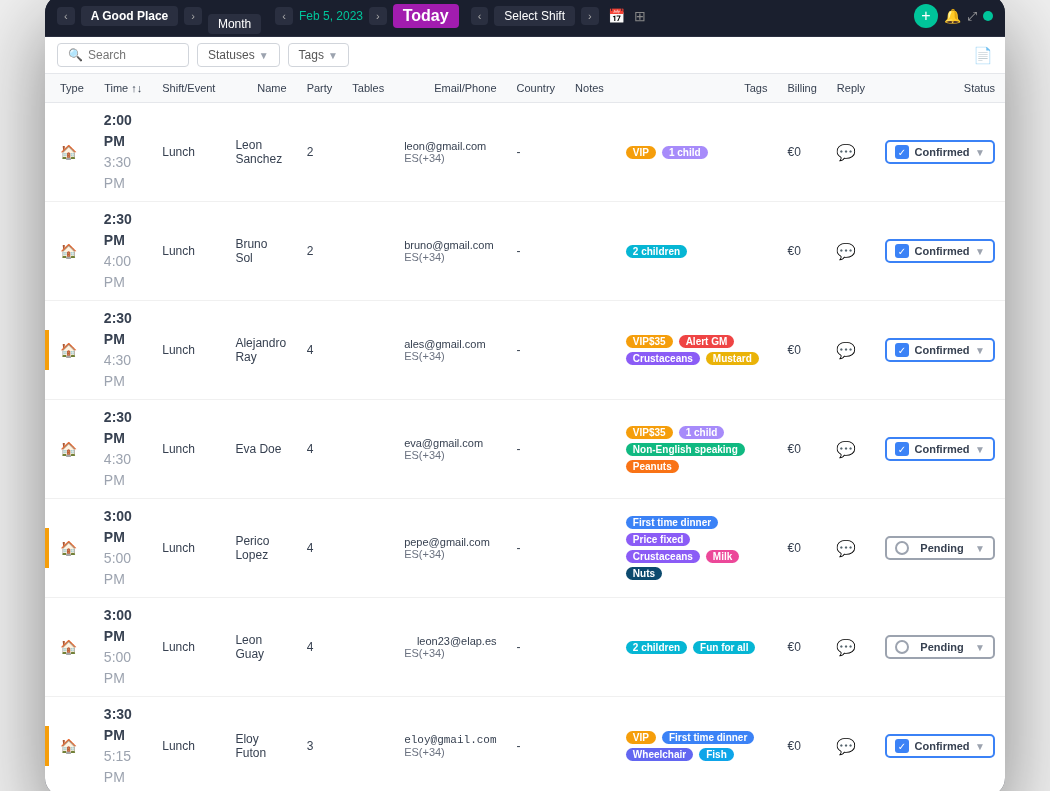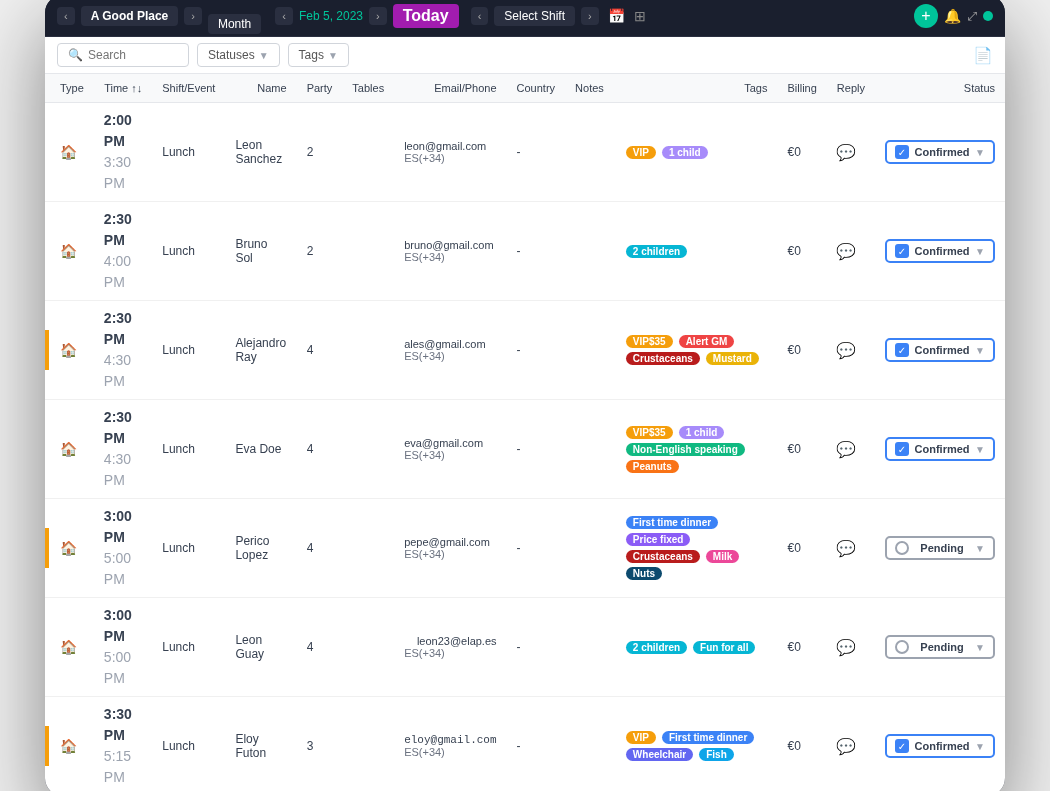--- a/index.html
+++ b/index.html
@@ -269,21 +269,21 @@
       font-size: 10px;
       font-weight: 600;
       margin: 1px 2px;
       white-space: nowrap;
     }
     .tag-vip { background: #f59e0b; color: #fff; }
     .tag-vip33 { background: #f59e0b; color: #fff; }
     .tag-child { background: #a78bfa; color: #fff; }
     .tag-2children { background: #06b6d4; color: #fff; }
     .tag-alert { background: #ef4444; color: #fff; }
-    .tag-crustaceans { background: #b91c1c; color: #fff; }
+    .tag-crustaceans { background: #8b5cf6; color: #fff; }
     .tag-mustard { background: #eab308; color: #fff; }
     .tag-non-english { background: #10b981; color: #fff; }
     .tag-peanuts { background: #f97316; color: #fff; }
     .tag-first-time { background: #3b82f6; color: #fff; }
     .tag-price-fixed { background: #8b5cf6; color: #fff; }
     .tag-milk { background: #ec4899; color: #fff; }
     .tag-nuts { background: #0c4a6e; color: #fff; }
     .tag-fun { background: #06b6d4; color: #fff; }
     .tag-wheelchair { background: #6366f1; color: #fff; }
     .tag-fish { background: #0ea5e9; color: #fff; }

